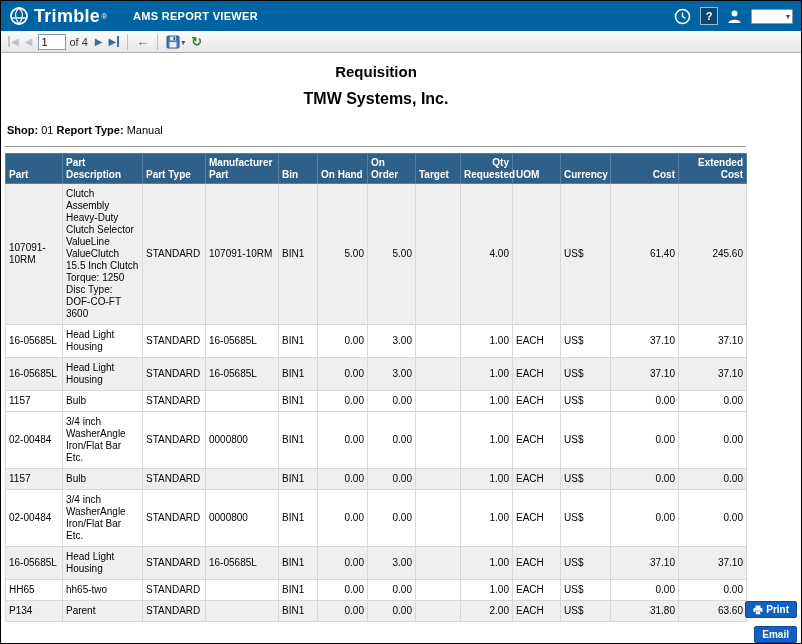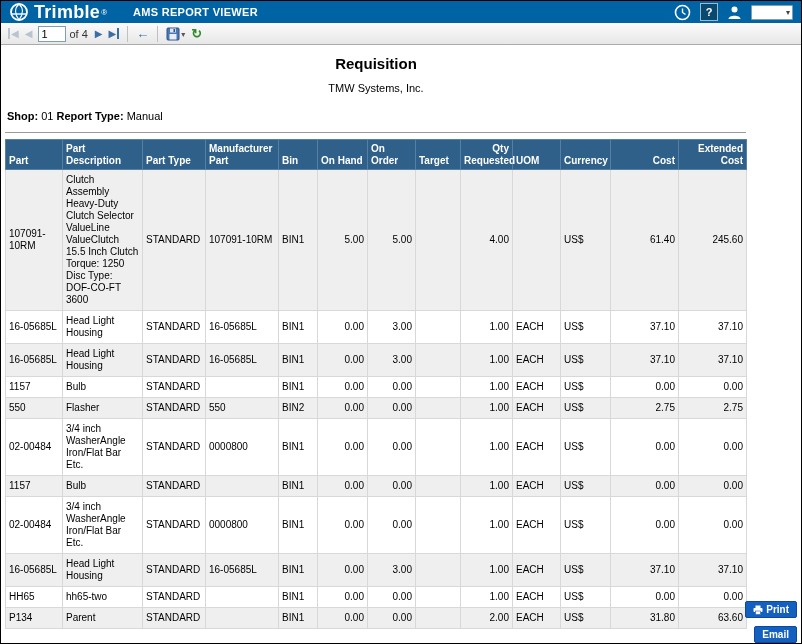--- a/index.html
+++ b/index.html
@@ -2,21 +2,21 @@
 <html><head>
 <meta charset="utf-8">
 <style>
   * { box-sizing: border-box; }
   html,body { margin:0; padding:0; background:#fff; }
   body { font-family:"Liberation Sans", sans-serif; width:802px; height:644px; }
 
   .window { width:802px; height:644px; border:1px solid #000; display:flex; flex-direction:column; overflow:hidden; background:#fff; }
 
   
-  .titlebar { height:22px; background:#0063A3; display:flex; align-items:center; padding:0 8px; flex:0 0 auto; }
+  .titlebar { height:30px; background:#0063A3; display:flex; align-items:center; padding:0 8px; flex:0 0 auto; }
   .brand { display:flex; align-items:center; color:#fff; }
   .brand .globe { margin-right:5px; display:inline-flex; }
   .brand .name { font-size:18px; font-weight:bold; letter-spacing:.3px; }
   .brand sup { font-size:8px; margin-left:1px; }
   .app-title { color:#fff; font-size:11px; font-weight:bold; margin-left:26px; letter-spacing:.3px; }
   .titlebar-right { margin-left:auto; display:flex; align-items:center; gap:9px; }
   .help-btn { width:18px; height:18px; background:#09496F; border:1px solid #9DB9CE; color:#fff; font-size:11px; font-weight:bold; display:flex; align-items:center; justify-content:center; cursor:pointer; }
   .user-select { width:42px; height:15px; background:#fff; border:1px solid #7f9db9; border-radius:1px; display:flex; align-items:center; justify-content:flex-end; padding:0 2px; font-size:8px; color:#444; }
 
   
@@ -32,21 +32,21 @@
   .of-label { color:#333; margin-right:4px; }
   .tb-sep { width:1px; height:16px; background:#C0C0C0; margin:0 5px; }
   .back-glyph { color:#2E6FB0; font-weight:bold; font-size:13px; }
   .caret { color:#555; font-size:8px; margin-left:1px; }
   .refresh-glyph { color:#2E8B2E; font-weight:bold; font-size:13px; }
 
   
   .viewport { flex:1 1 auto; position:relative; overflow:hidden; background:#fff; }
   .report { width:746px; padding:6px 0 0 4px; }
   .report-title { font-size:15px; font-weight:bold; text-align:center; margin:4px 0 10px 0; color:#000; }
-  .report-company { font-size:11px; font-weight:normal; text-align:center; margin:0 0 16px 0; color:#000; }
+  .report-company { font-size:16px; font-weight:bold; text-align:center; margin:0 0 16px 0; color:#000; }
   .shop-line { font-size:11px; margin:0 0 10px 2px; color:#000; }
   .shop-line .lbl { font-weight:bold; }
   .rule { border-bottom:1px solid #9b9b9b; margin:0 0 6px 0; width:741px; }
 
   table.report-table { border-collapse:collapse; table-layout:fixed; width:741px; font-size:10px; border:1px solid #BFBFBF; }
   .report-table th { background:#2E6089; color:#fff; font-weight:bold; text-align:left; vertical-align:bottom; padding:3px 3px; border:1px solid #5580A3; line-height:1.15; height:30px; }
   .report-table th.ar { text-align:right; }
   .report-table td { border:1px solid #D8D8D8; padding:4px 3px; vertical-align:middle; color:#000; line-height:1.2; word-wrap:break-word; }
   .report-table tr.alt td { background:#EFEFEF; }
   .report-table td:nth-child(6), .report-table td:nth-child(7),
@@ -221,35 +221,20 @@
               <td>BIN1</td>
               <td>0.00</td>
               <td>0.00</td>
               <td></td>
               <td>1.00</td>
               <td>EACH</td>
               <td>US$</td>
               <td>0.00</td>
               <td>0.00</td>
             </tr>
-            <tr class="data-row alt">
-              <td>550</td>
-              <td>Flasher</td>
-              <td>STANDARD</td>
-              <td>550</td>
-              <td>BIN2</td>
-              <td>0.00</td>
-              <td>0.00</td>
-              <td></td>
-              <td>1.00</td>
-              <td>EACH</td>
-              <td>US$</td>
-              <td>2.75</td>
-              <td>2.75</td>
-            </tr>
             <tr class="data-row">
               <td>02-00484</td>
               <td>3/4 inch WasherAngle Iron/Flat Bar Etc.</td>
               <td>STANDARD</td>
               <td>0000800</td>
               <td>BIN1</td>
               <td>0.00</td>
               <td>0.00</td>
               <td></td>
               <td>1.00</td>

